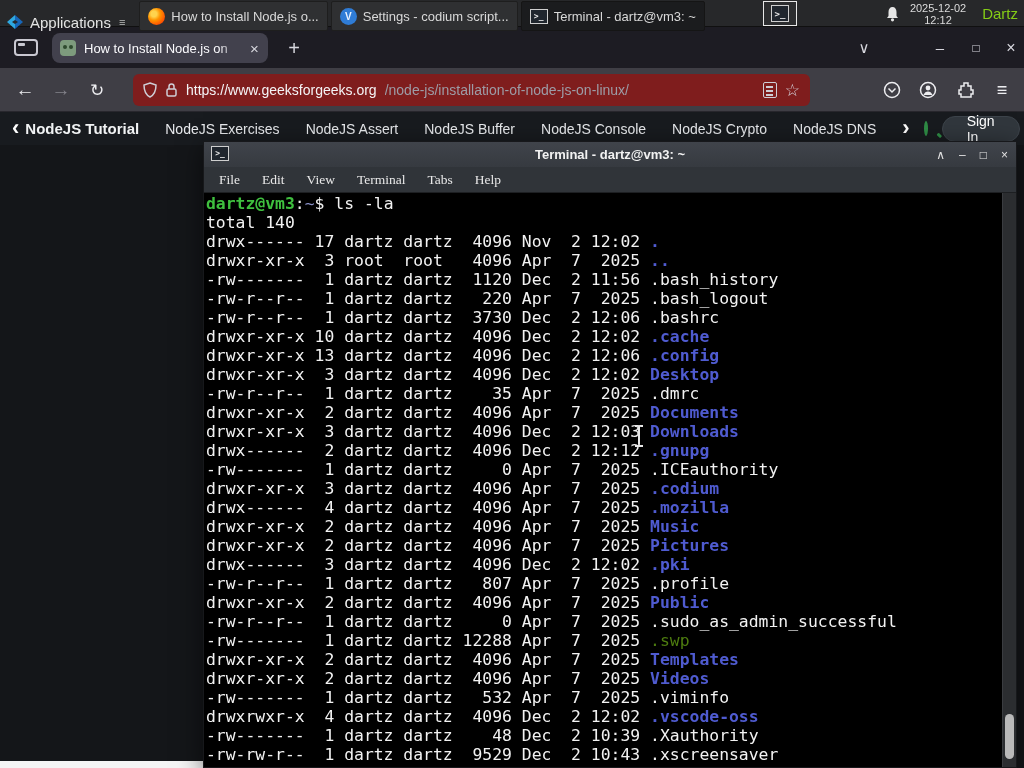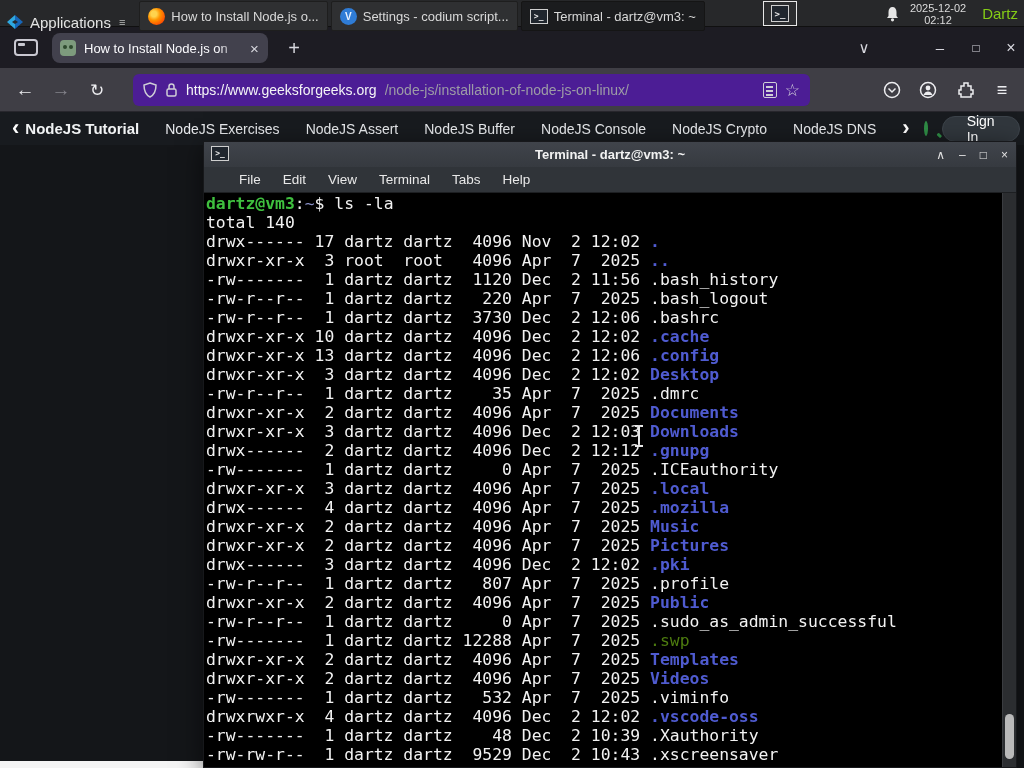--- a/index.html
+++ b/index.html
@@ -52,21 +52,21 @@
   #fxmin    { left:926px; width:28px; font-size:15px; }
   #fxmax    { left:962px; width:28px; font-size:12px; }
   #fxclose  { left:998px; width:26px; font-size:16px; }
 
   
   #toolbar { position:absolute; left:0; top:68px; width:1024px; height:44px; background:#3f3e45; border-bottom:1px solid #28272d; }
   .navic { position:absolute; top:0; height:44px; display:flex; align-items:center; justify-content:center; color:#ededf0; }
   #back    { left:10px;  width:30px; font-size:19px; }
   #forward { left:46px;  width:30px; font-size:19px; color:#85848c; }
   #reload  { left:82px;  width:30px; font-size:17px; }
-  .urlbar { position:absolute; left:133px; top:6px; width:677px; height:32px; background:#4c1d95; border-radius:6px;
+  .urlbar { position:absolute; left:133px; top:6px; width:677px; height:32px; background:#7f1d1d; border-radius:6px;
             display:flex; align-items:center; gap:8px; padding:8px 10px; }
   .url-origin { color:#f4f4f6; font-size:14px; white-space:nowrap; }
   .url-path { color:#9d9ca6; font-size:14px; white-space:nowrap; flex:1; overflow:hidden; }
   .reader { width:14px; height:16px; border:1.5px solid #cfced6; border-radius:2px; position:relative; }
   .reader:before { content:""; position:absolute; left:2px; top:3px; width:7px; height:1.5px; background:#cfced6;
                    box-shadow:0 4px 0 #cfced6, 0 8px 0 #cfced6; }
   .star { color:#d5d4dc; font-size:17px; }
   #pocket { left:877px; width:30px; }
   #account{ left:913px; width:30px; }
   #ext    { left:951px; width:30px; }
@@ -94,21 +94,21 @@
   
   #terminal { position:absolute; left:203px; top:141px; width:814px; height:627px; z-index:20;
               border:1px solid #17181b; box-shadow:0 6px 24px rgba(0,0,0,.55); background:#000; }
   #ttitle { position:absolute; left:0; top:0; width:100%; height:25px; background:linear-gradient(#40444b,#363a40);
             display:flex; align-items:center; justify-content:center; }
   #ttitle .title { color:#f2f2f2; font-size:13px; font-weight:bold; }
   #ttitle .ticon { position:absolute; left:7px; top:4px; }
   .tbtns { position:absolute; right:8px; top:0; height:25px; display:flex; align-items:center; gap:14px; color:#e2e2e2; }
   .tbtns span { font-size:12px; line-height:1; }
   #tmenu { position:absolute; left:0; top:25px; width:100%; height:26px; background:#303439;
-           display:flex; align-items:center; padding-left:24px; border-bottom:1px solid #1d1f22; }
+           display:flex; align-items:center; padding-left:4px; border-bottom:1px solid #1d1f22;font-family:Liberation Serif, serif; }
   #tmenu .mitem { color:#e8e8e8; font-size:13.5px; padding:3px 11px; }
   #tbody { position:absolute; left:0; top:51px; right:0; bottom:0; background:#000; }
   #term-out { position:absolute; left:2px; top:1px; right:14px; bottom:0; overflow:hidden;
               font-family:"DejaVu Sans Mono", monospace; font-size:16.4px; line-height:19px; }
   .tline { white-space:pre; height:19px; }
   .c-p { color:#f2f2f2; }
   .c-g { color:#3fc03f; font-weight:bold; }
   .c-d { color:#4f5bd0; font-weight:bold; }
   .c-t { color:#8a91c9; }
   .c-dim { color:#4d7c0f; }
@@ -156,21 +156,21 @@
       <span class="ticon">&gt;_</span>
     </div>
 
     <div id="panel-right">
       <svg class="bell" viewBox="0 0 15 16">
         <path d="M7.5 1 C5 1 3.5 3 3.5 6 L3.5 10 L2 12 L13 12 L11.5 10 L11.5 6 C11.5 3 10 1 7.5 1 Z" fill="#e6e6e6"></path>
         <circle cx="7.5" cy="13.8" r="1.6" fill="#e6e6e6"></circle>
       </svg>
       <div class="clock">
         <div>2025-12-02</div>
-        <div>02:12</div>
+        <div>12:12</div>
       </div>
       <span class="puser">Dartz</span>
     </div>
   </div>
 
   <div id="tabstrip">
     <div class="fxview"></div>
     <div class="tab">
       <span class="gfgfav"></span>
       <span class="ttext">How to Install Node.js on</span>
@@ -270,21 +270,21 @@
           <div class="tline"><span class="c-p">-rw-r--r--  1 dartz dartz   220 Apr  7  2025 .bash_logout</span></div>
           <div class="tline"><span class="c-p">-rw-r--r--  1 dartz dartz  3730 Dec  2 12:06 .bashrc</span></div>
           <div class="tline"><span class="c-p">drwxr-xr-x 10 dartz dartz  4096 Dec  2 12:02 </span><span class="c-d">.cache</span></div>
           <div class="tline"><span class="c-p">drwxr-xr-x 13 dartz dartz  4096 Dec  2 12:06 </span><span class="c-d">.config</span></div>
           <div class="tline"><span class="c-p">drwxr-xr-x  3 dartz dartz  4096 Dec  2 12:02 </span><span class="c-d">Desktop</span></div>
           <div class="tline"><span class="c-p">-rw-r--r--  1 dartz dartz    35 Apr  7  2025 .dmrc</span></div>
           <div class="tline"><span class="c-p">drwxr-xr-x  2 dartz dartz  4096 Apr  7  2025 </span><span class="c-d">Documents</span></div>
           <div class="tline"><span class="c-p">drwxr-xr-x  3 dartz dartz  4096 Dec  2 12:03 </span><span class="c-d">Downloads</span></div>
           <div class="tline"><span class="c-p">drwx------  2 dartz dartz  4096 Dec  2 12:12 </span><span class="c-d">.gnupg</span></div>
           <div class="tline"><span class="c-p">-rw-------  1 dartz dartz     0 Apr  7  2025 .ICEauthority</span></div>
-          <div class="tline"><span class="c-p">drwxr-xr-x  3 dartz dartz  4096 Apr  7  2025 </span><span class="c-d">.local</span></div>
+          <div class="tline"><span class="c-p">drwxr-xr-x  3 dartz dartz  4096 Apr  7  2025 </span><span class="c-d">.codium</span></div>
           <div class="tline"><span class="c-p">drwx------  4 dartz dartz  4096 Apr  7  2025 </span><span class="c-d">.mozilla</span></div>
           <div class="tline"><span class="c-p">drwxr-xr-x  2 dartz dartz  4096 Apr  7  2025 </span><span class="c-d">Music</span></div>
           <div class="tline"><span class="c-p">drwxr-xr-x  2 dartz dartz  4096 Apr  7  2025 </span><span class="c-d">Pictures</span></div>
           <div class="tline"><span class="c-p">drwx------  3 dartz dartz  4096 Dec  2 12:02 </span><span class="c-d">.pki</span></div>
           <div class="tline"><span class="c-p">-rw-r--r--  1 dartz dartz   807 Apr  7  2025 .profile</span></div>
           <div class="tline"><span class="c-p">drwxr-xr-x  2 dartz dartz  4096 Apr  7  2025 </span><span class="c-d">Public</span></div>
           <div class="tline"><span class="c-p">-rw-r--r--  1 dartz dartz     0 Apr  7  2025 .sudo_as_admin_successful</span></div>
           <div class="tline"><span class="c-p">-rw-------  1 dartz dartz 12288 Apr  7  2025 </span><span class="c-dim">.swp</span></div>
           <div class="tline"><span class="c-p">drwxr-xr-x  2 dartz dartz  4096 Apr  7  2025 </span><span class="c-d">Templates</span></div>
           <div class="tline"><span class="c-p">drwxr-xr-x  2 dartz dartz  4096 Apr  7  2025 </span><span class="c-d">Videos</span></div>

